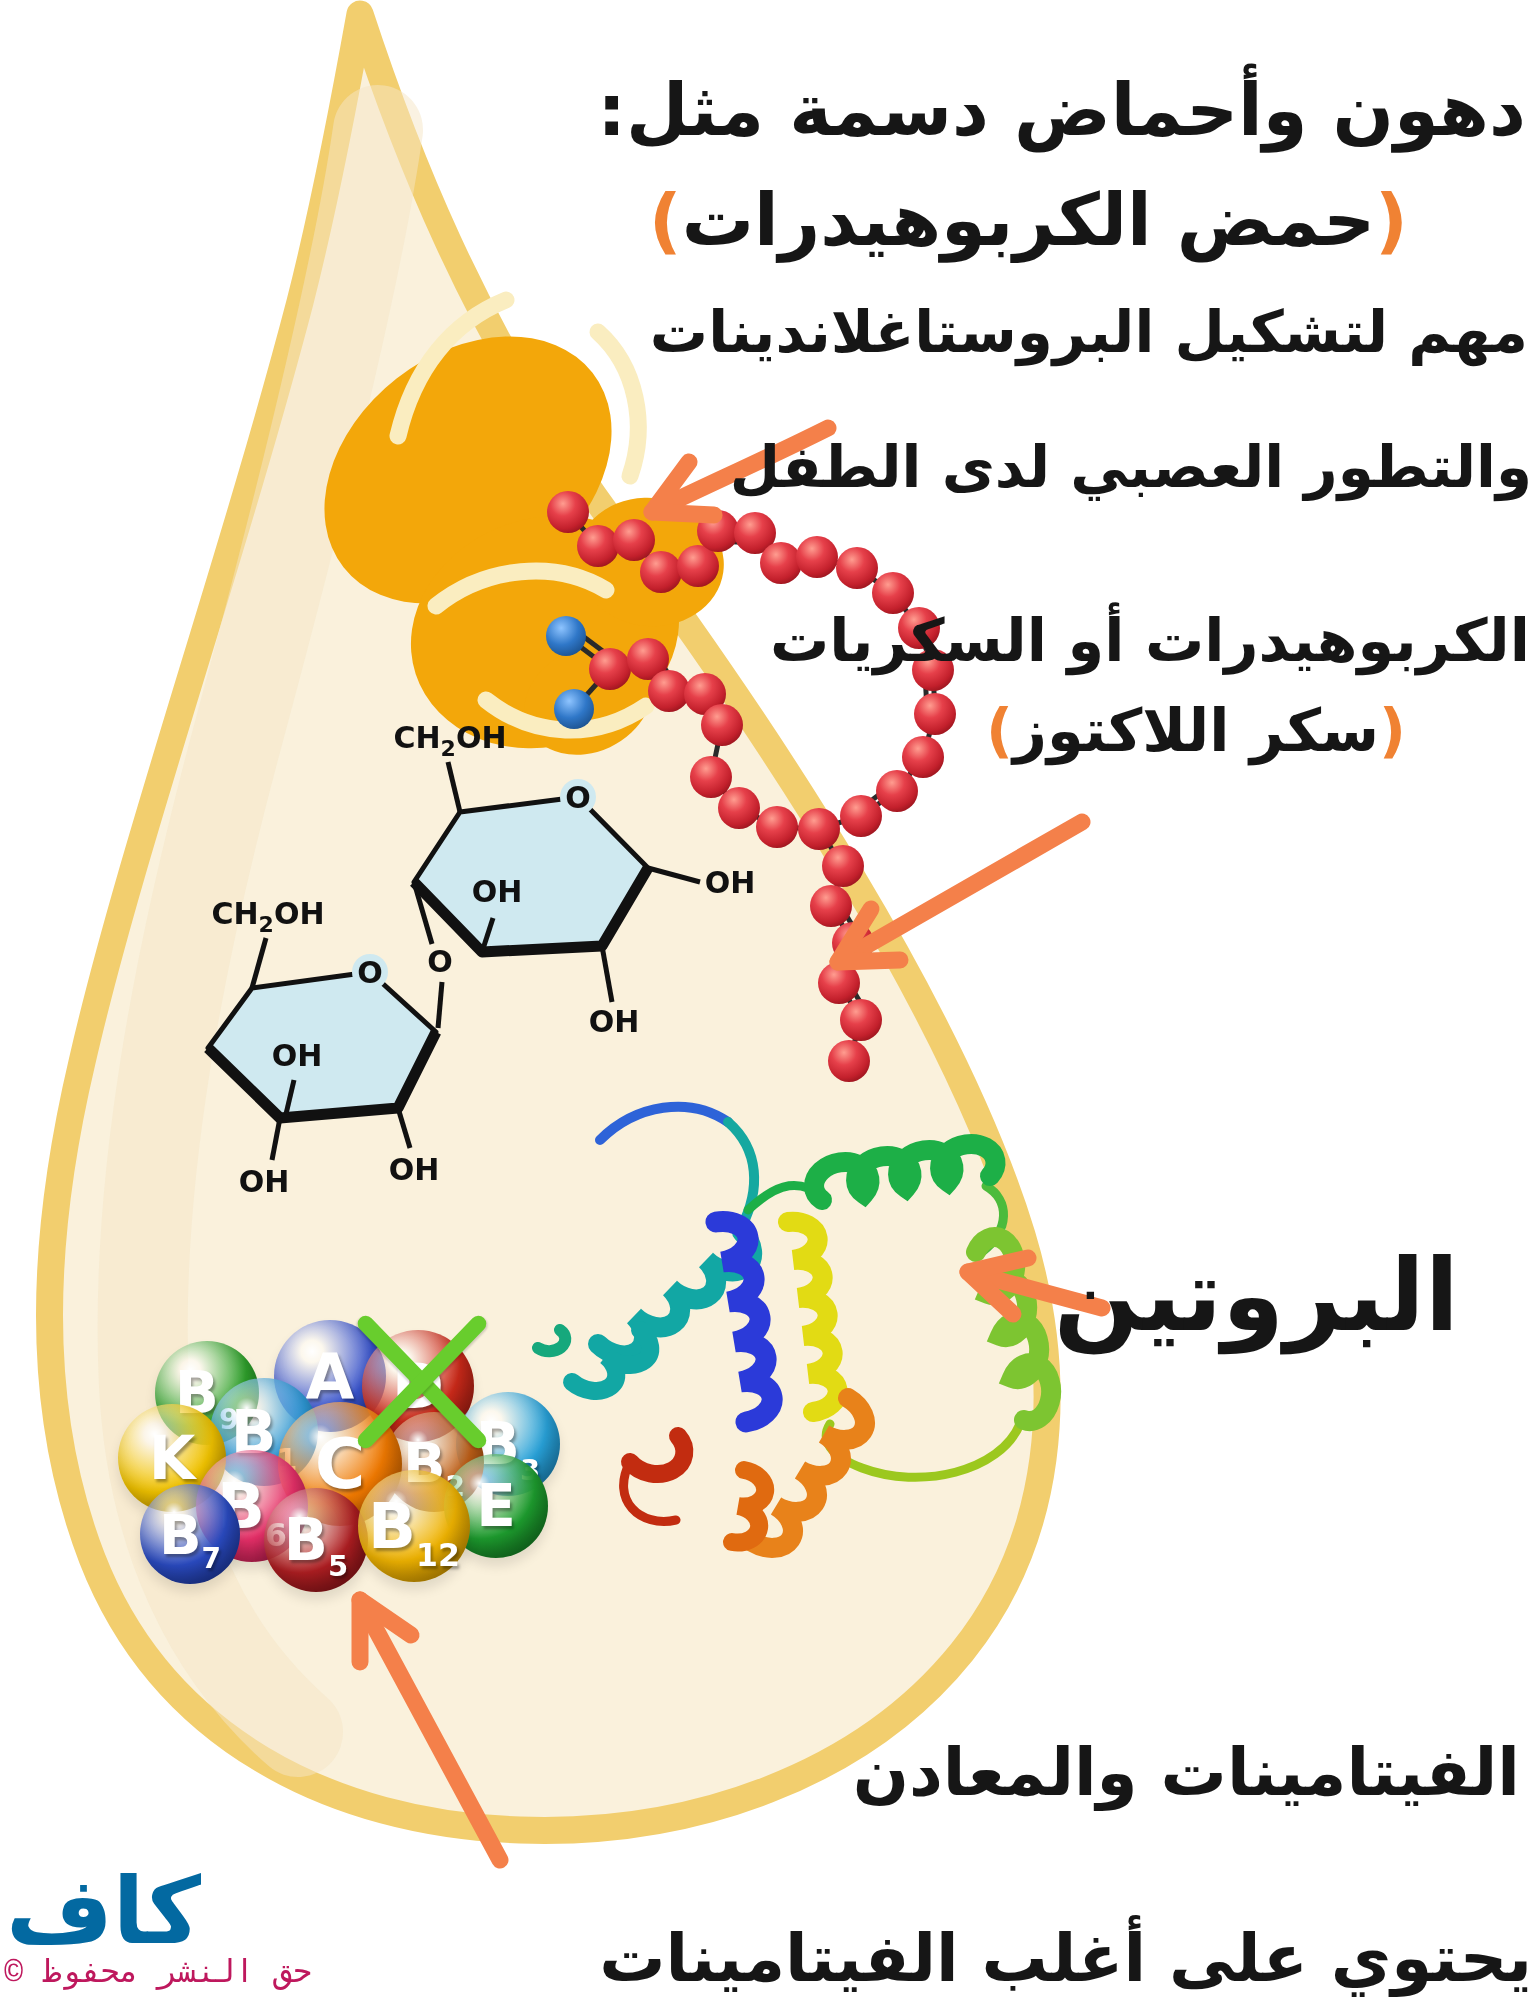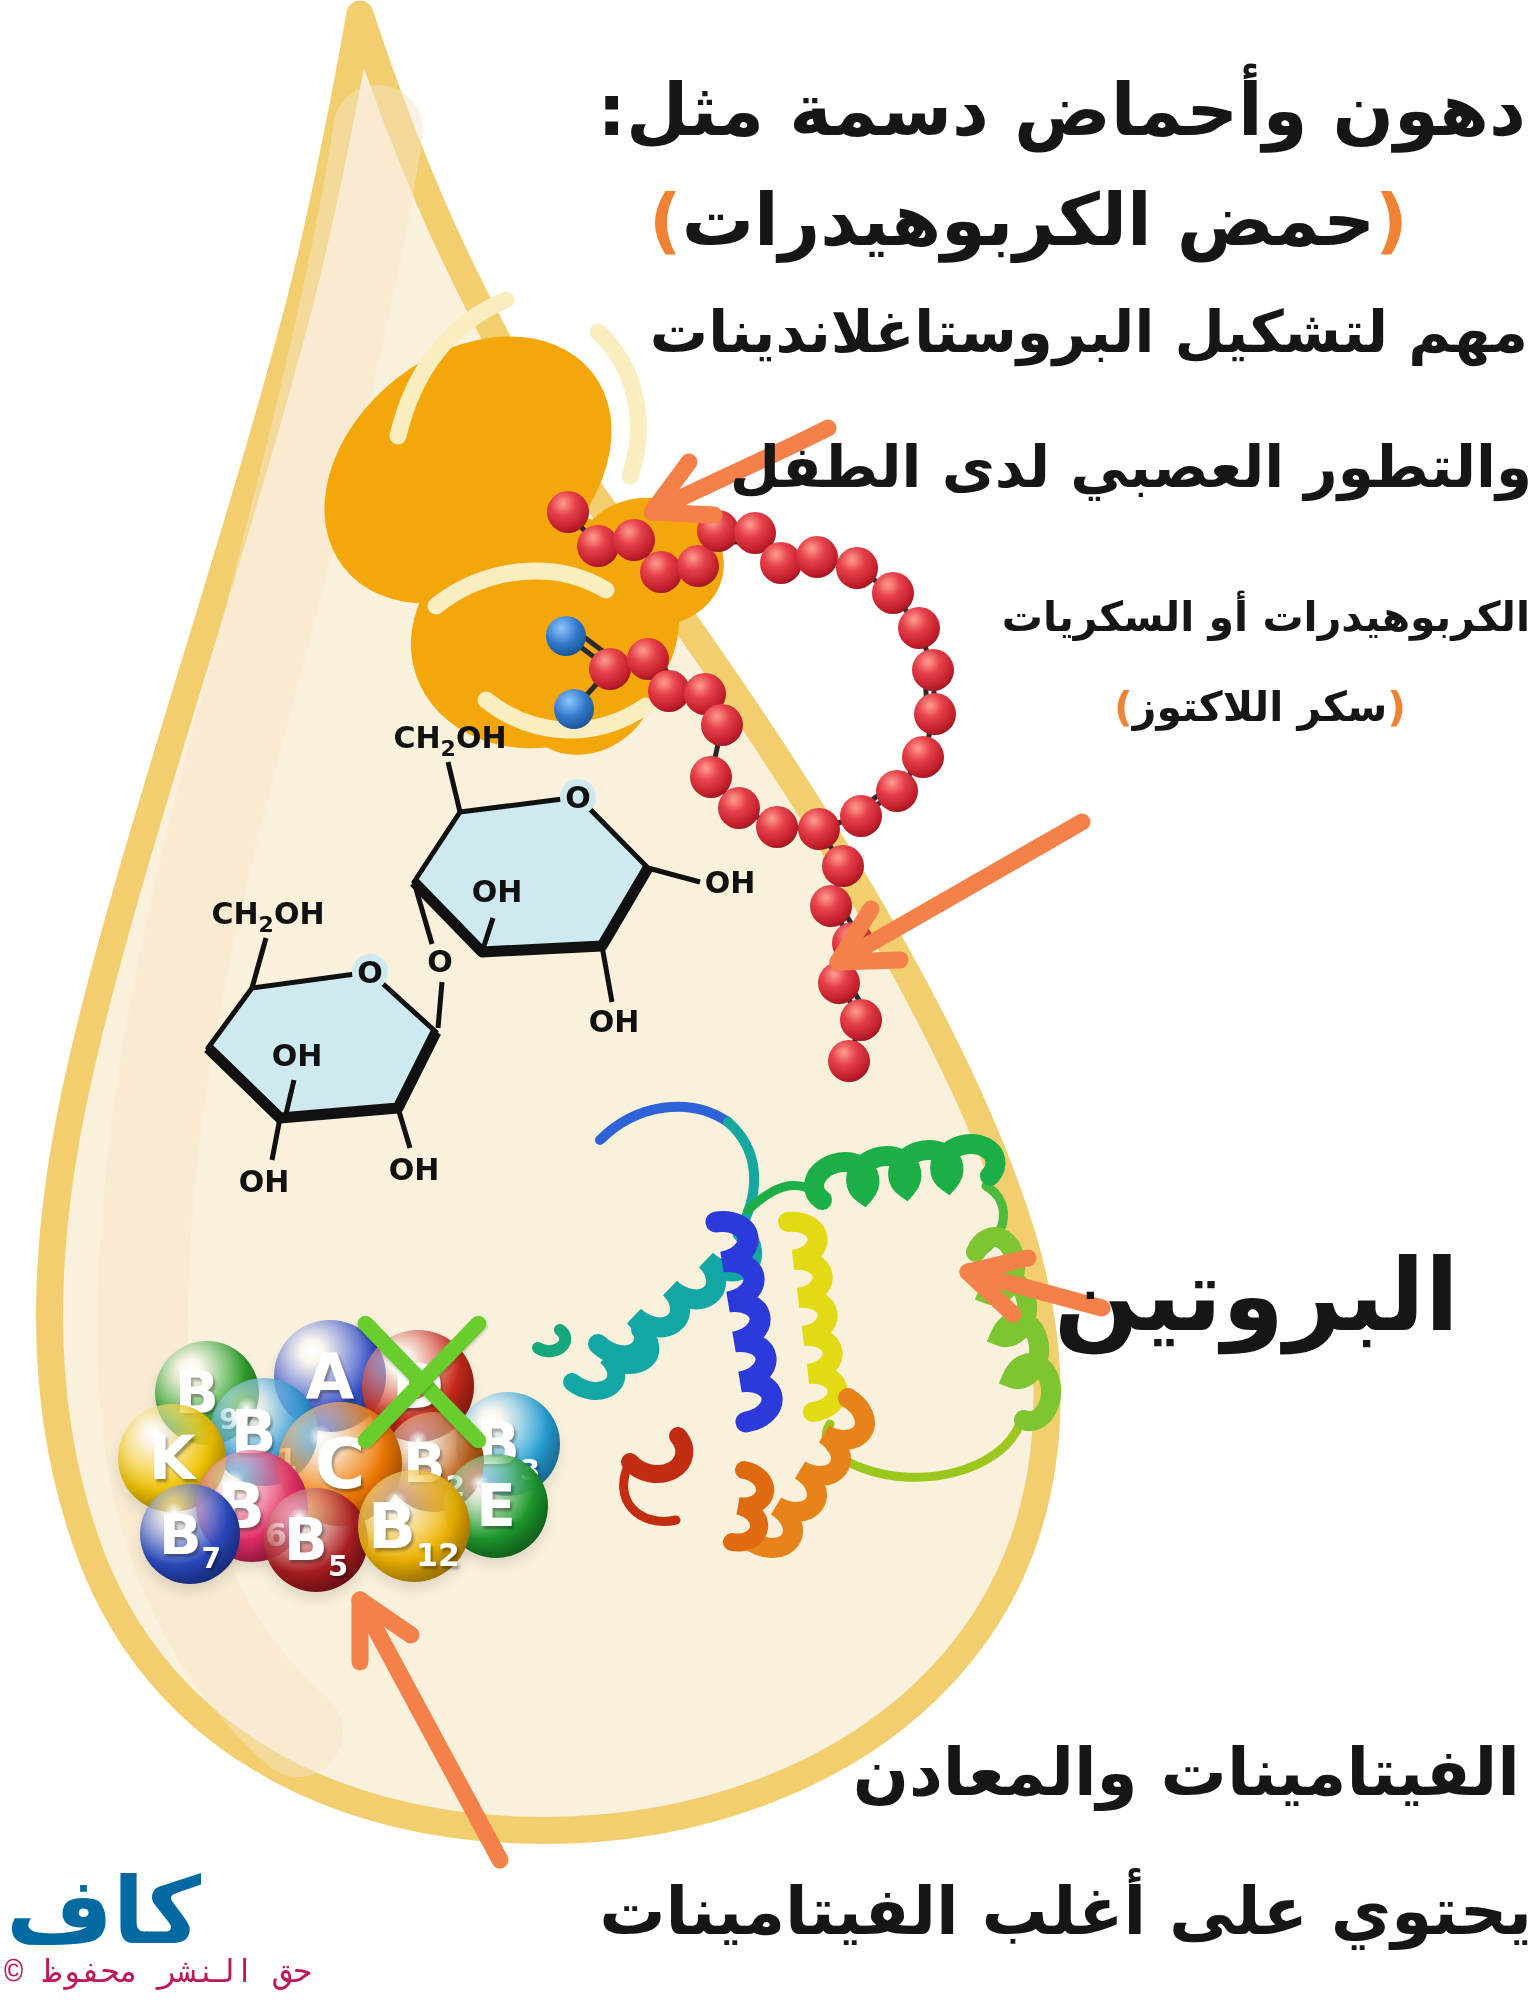--- a/index.html
+++ b/index.html
@@ -3,21 +3,21 @@
 <meta charset="utf-8">
 <style>
   html,body{margin:0;padding:0;background:#ffffff;}
   #stage{position:relative;width:1535px;height:2000px;background:#ffffff;overflow:hidden;
          font-family:"DejaVu Sans",sans-serif;}
   #art{position:absolute;left:0;top:0;z-index:1;}
   .txt{position:absolute;direction:rtl;color:#161616;font-weight:700;white-space:nowrap;
        line-height:1.12;z-index:4;}
   .t-xl{font-size:72px;}
   .t-lg{font-size:58px;}
-  .t-md{font-size:41px;}
+  .t-md{font-size:59px;margin-top:13px;}
   .t-huge{font-size:100px;margin-left:20px;}
   .t-bot{font-size:66px;}
   .accent{font-weight:700;}
   .vitd{margin-inline-start:18px;font-weight:700;}
   .chemtxt{font-family:"DejaVu Sans",sans-serif;font-weight:bold;fill:#111;}
   .ball{position:absolute;z-index:5;border-radius:50%;display:flex;align-items:center;
         justify-content:center;color:#fff;font-weight:700;
         text-shadow:2px 3px 3px rgba(0,0,0,.35);
         box-shadow:inset -8px -12px 20px rgba(0,0,0,.22), 0 8px 12px rgba(0,0,0,.10);}
   .ball .sub{font-size:.5em;align-self:flex-end;transform:translateY(-26%);}
@@ -211,21 +211,21 @@
 <div class="txt t-lg" style="right:3px;top:435px;">والتطور العصبي لدى الطفل</div>
 
 <div class="txt t-md" style="right:5px;top:595px;">الكربوهيدرات أو السكريات</div>
 <div class="txt t-md" style="right:129px;top:685px;">
   <span class="accent" style="color: rgb(240, 130, 51);">(</span><span>سكر اللاكتوز</span><span class="accent" style="color: rgb(240, 130, 51);">)</span>
 </div>
 
 <div class="txt t-huge" style="right:76px;top:1240px;">البروتين</div>
 
 <div class="txt t-bot" style="right:15px;top:1736px;">الفيتامينات والمعادن</div>
-<div class="txt t-bot" style="right:3px;top:1875px;margin-left:48px;">يحتوي على أغلب الفيتامينات</div>
+<div class="txt t-bot" style="right:3px;top:1922px;margin-left:48px;">يحتوي على أغلب الفيتامينات</div>
 
 <div id="brand" class="accent2" style="color: #0369a1;">كاف</div>
 <div id="copyright">حق النشر محفوظ ©</div>
 
 <div class="ball" style="left: 155px; top: 1341px; width: 104px; height: 104px; font-size: 58px; background: radial-gradient(circle at 34% 28%, rgb(255, 255, 255) 0%, rgba(255, 255, 255, 0.5) 10%, rgb(47, 163, 44) 55%, rgb(20, 105, 26) 97%);">
       <span>B</span>
       <span class="sub">9</span>
     </div>
     <div class="ball" style="left: 274px; top: 1320px; width: 112px; height: 112px; font-size: 63px; background: radial-gradient(circle at 34% 28%, rgb(255, 255, 255) 0%, rgba(255, 255, 255, 0.5) 10%, rgb(58, 85, 206) 55%, rgb(27, 44, 134) 97%);">
       <span>A</span>

